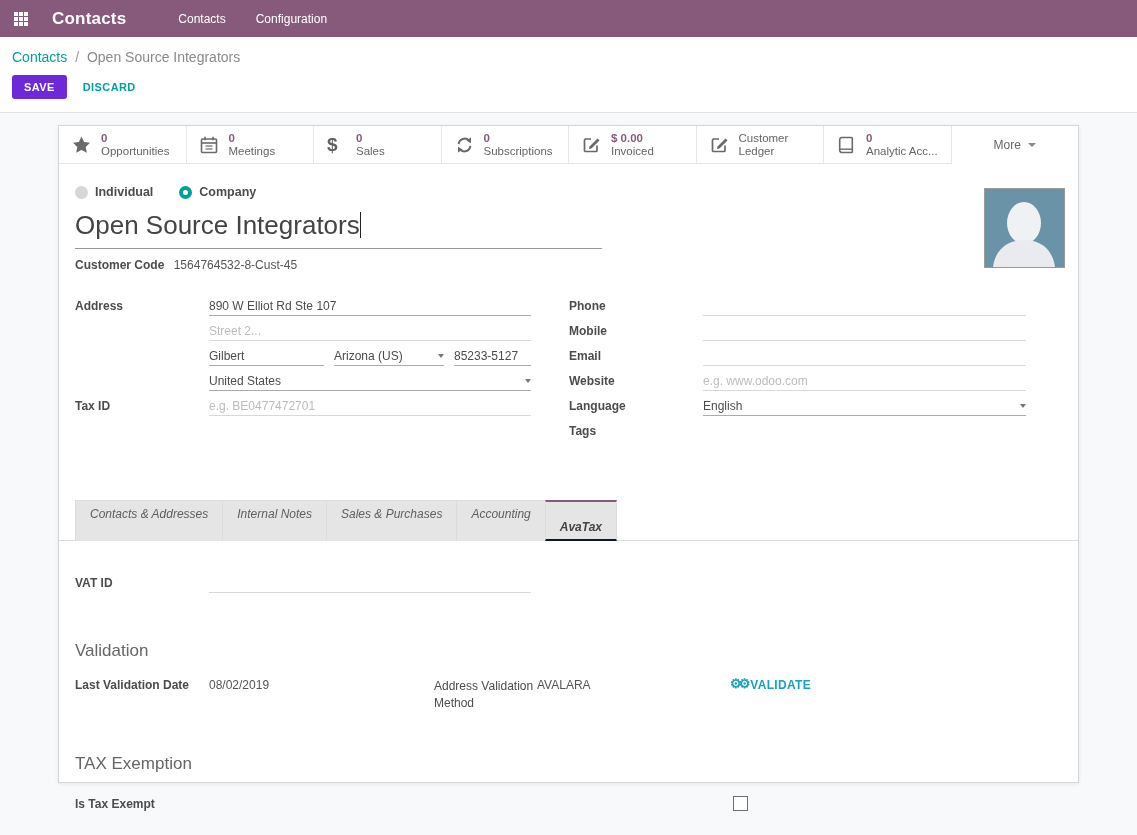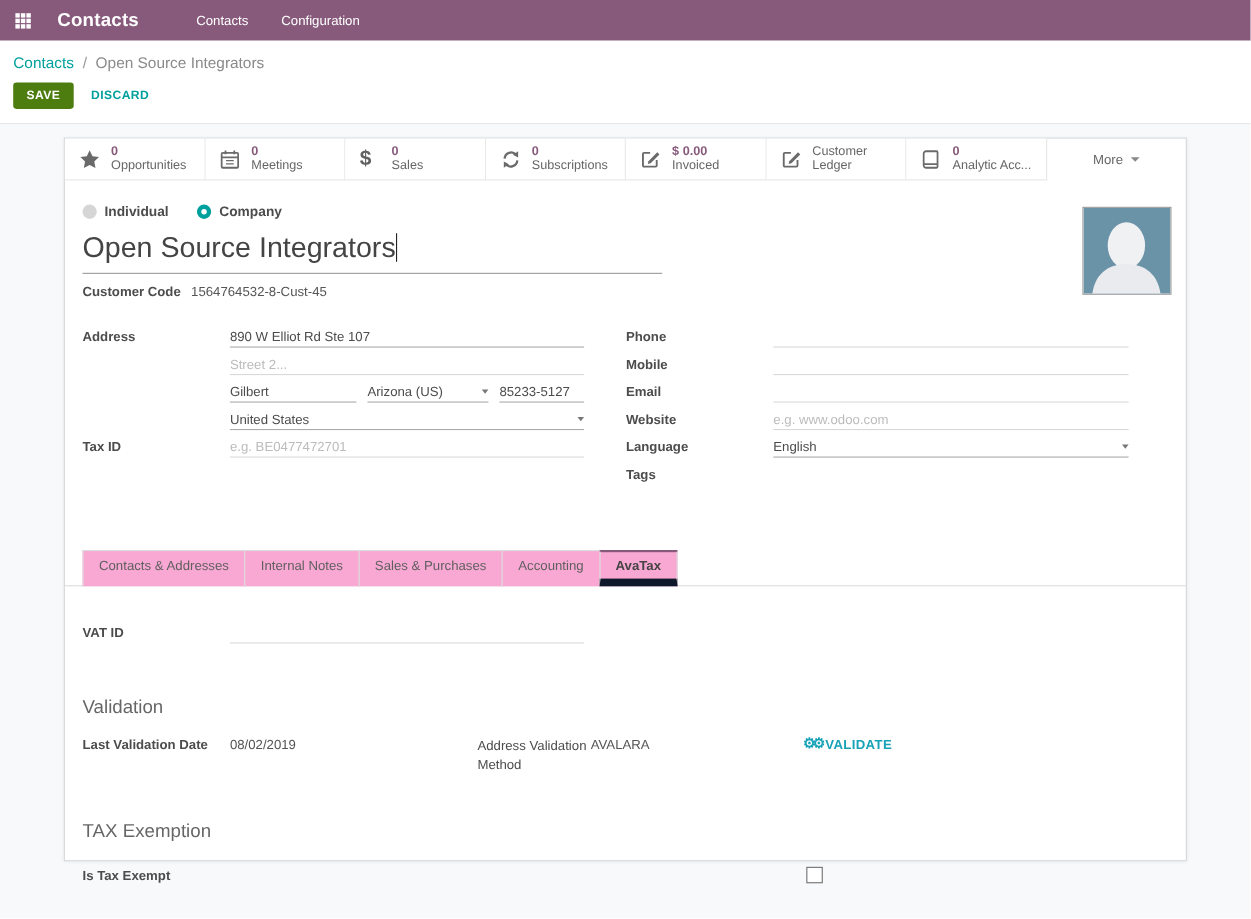--- a/index.html
+++ b/index.html
@@ -15,21 +15,21 @@
   .nav-menu { margin-left:52px; display:flex; gap:30px; font-size:12px; }
   .nav-menu span { cursor:pointer; padding:11px 0; }
 
   
   .control-panel { height:76px; padding:9px 12px 0; border-bottom:1px solid #e2e2e2; background:#fff; }
   .breadcrumb { font-size:14px; margin-top:3px; }
   .breadcrumb .bc-link { color:#00A09D; cursor:pointer; }
   .breadcrumb .bc-sep { color:#999; margin:0 4px; }
   .breadcrumb .bc-cur { color:#8a8a8a; }
   .cp-buttons { margin-top:10px; display:flex; align-items:center; }
-  .btn-save { background:#4d7c0f; color:#fff; border:none; border-radius:3px;
+  .btn-save { background:#6d28d9; color:#fff; border:none; border-radius:3px;
     font-size:11px; font-weight:bold; padding:6px 12px; letter-spacing:.4px; cursor:pointer;
     font-family:inherit; }
   .btn-discard { background:none; border:none; color:#00A09D; font-size:11px; font-weight:bold;
     margin-left:16px; letter-spacing:.4px; cursor:pointer; font-family:inherit; }
 
   
   .content { background:#f8f9fa; height:722px; padding-top:12px; }
   .sheet { width:1021px; margin:0 auto; background:#fff; border:1px solid #d4d7da;
     box-shadow:0 1px 4px rgba(0,0,0,.07); height:658px; position:relative; }
 
@@ -84,24 +84,24 @@
   .sel-caret { width:0; height:0; border-left:3.5px solid transparent; border-right:3.5px solid transparent;
     border-top:4px solid #777; margin-left:auto; flex:none; }
   .city-row { display:flex; gap:10px; flex:1; min-width:0; }
   .city-row .c1 { width:115px; flex:none; }
   .city-row .c2 { width:110px; flex:none; }
   .city-row .c3 { width:77px; flex:none; }
 
   
   .tabs { margin-top:56px; padding-left:16px; display:flex; border-bottom:1px solid #dcdcdc; }
   .tab { font-size:12px; color:#5f5f5f; padding:6px 14px 5px; border:1px solid #dcdcdc;
-    border-bottom:none; margin-right:-1px; background:#f9a8d4; cursor:pointer; position:relative; top:1px;
-    border-top:1px solid #dcdcdc; }
-  .tab.active { border-top:2px solid #875A7B; color:#444; font-weight:bold; padding-top:5px;
-    border-bottom:7px solid #0f172a; }
+    border-bottom:none; margin-right:-1px; background:#e5e5e5; cursor:pointer; position:relative; top:1px;
+    border-top:1px solid #dcdcdc;font-style:italic; }
+  .tab.active { border-top:2px solid #875A7B; color:#444; font-weight:bold; padding-top:18px;
+    border-bottom:2px solid #0f172a; }
 
   .tab-content { padding:32px 16px 0; }
   .vrow-vat { display:flex; align-items:center; }
   .vrow-vat .ginput { flex:0 0 322px; }
   .section-h { font-size:17px; color:#666; font-weight:normal; }
   .sec-validation { margin-top:48px; }
   .sec-tax { margin-top:42px; }
   .vrow { display:flex; margin-top:17px; align-items:flex-start; font-size:12px; }
   .vl1 { width:134px; flex:none; font-weight:bold; color:#4c4c4c; }
   .vv1 { width:225px; flex:none; color:#555; }

